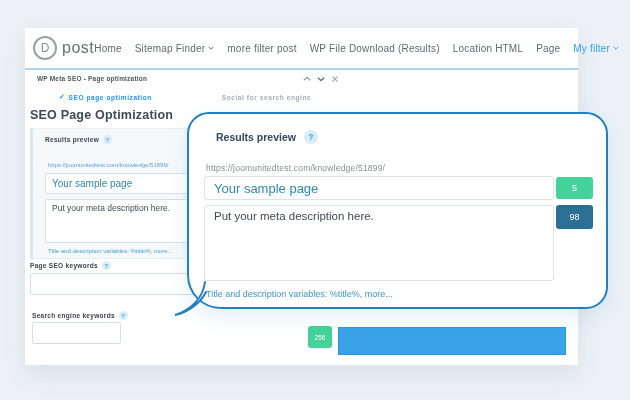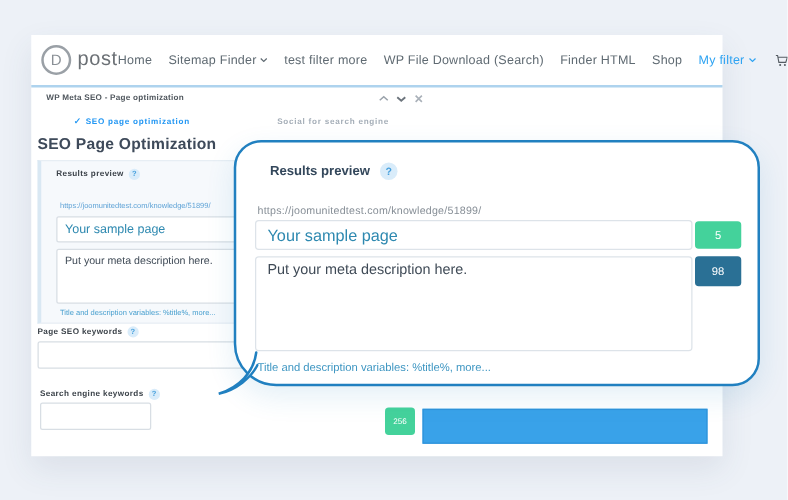--- a/index.html
+++ b/index.html
@@ -168,24 +168,24 @@
       <span class="logo-text">post</span>
     </div>
     <nav class="nav">
       <a class="nav-item">Home</a>
       <a class="nav-item">
         <span>Sitemap Finder</span>
         <svg class="caret" viewBox="0 0 10 6">
             <polyline points="1,1 5,5 9,1" fill="none" stroke="#5f6a72" stroke-width="1.6"></polyline>
           </svg>
       </a>
-      <a class="nav-item">test filter more</a>
-      <a class="nav-item">WP File Download (Search)</a>
-      <a class="nav-item">Finder HTML</a>
-      <a class="nav-item">Shop</a>
+      <a class="nav-item">more filter post</a>
+      <a class="nav-item">WP File Download (Results)</a>
+      <a class="nav-item">Location HTML</a>
+      <a class="nav-item">Page</a>
       <a class="nav-item accent">
         <span>My filter</span>
         <svg class="caret" viewBox="0 0 10 6">
             <polyline points="1,1 5,5 9,1" fill="none" stroke="#2ea3f2" stroke-width="1.6"></polyline>
           </svg>
       </a>
       <svg class="hdr-icon" viewBox="0 0 16 16">
         <path d="M1 2 h2 l1.5 8 h8 l2-6 H4" fill="none" stroke="#555c63" stroke-width="1.3"></path>
         <circle cx="6" cy="13" r="1.2" fill="#555c63"></circle>
           <circle cx="11.5" cy="13" r="1.2" fill="#555c63"></circle>

